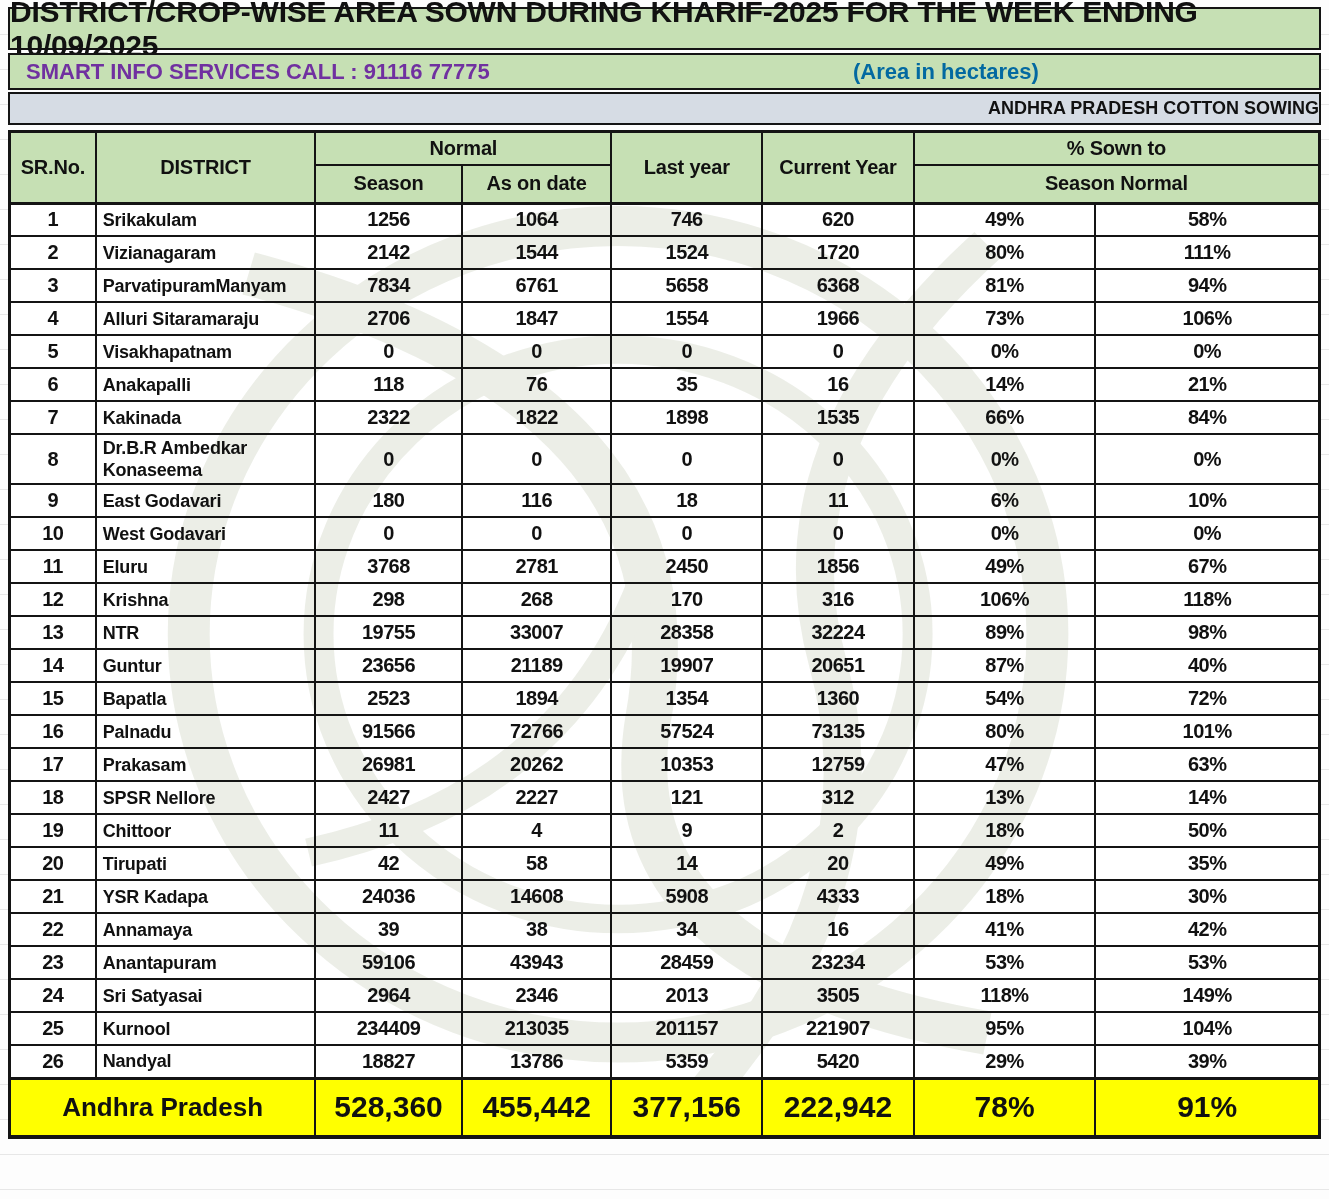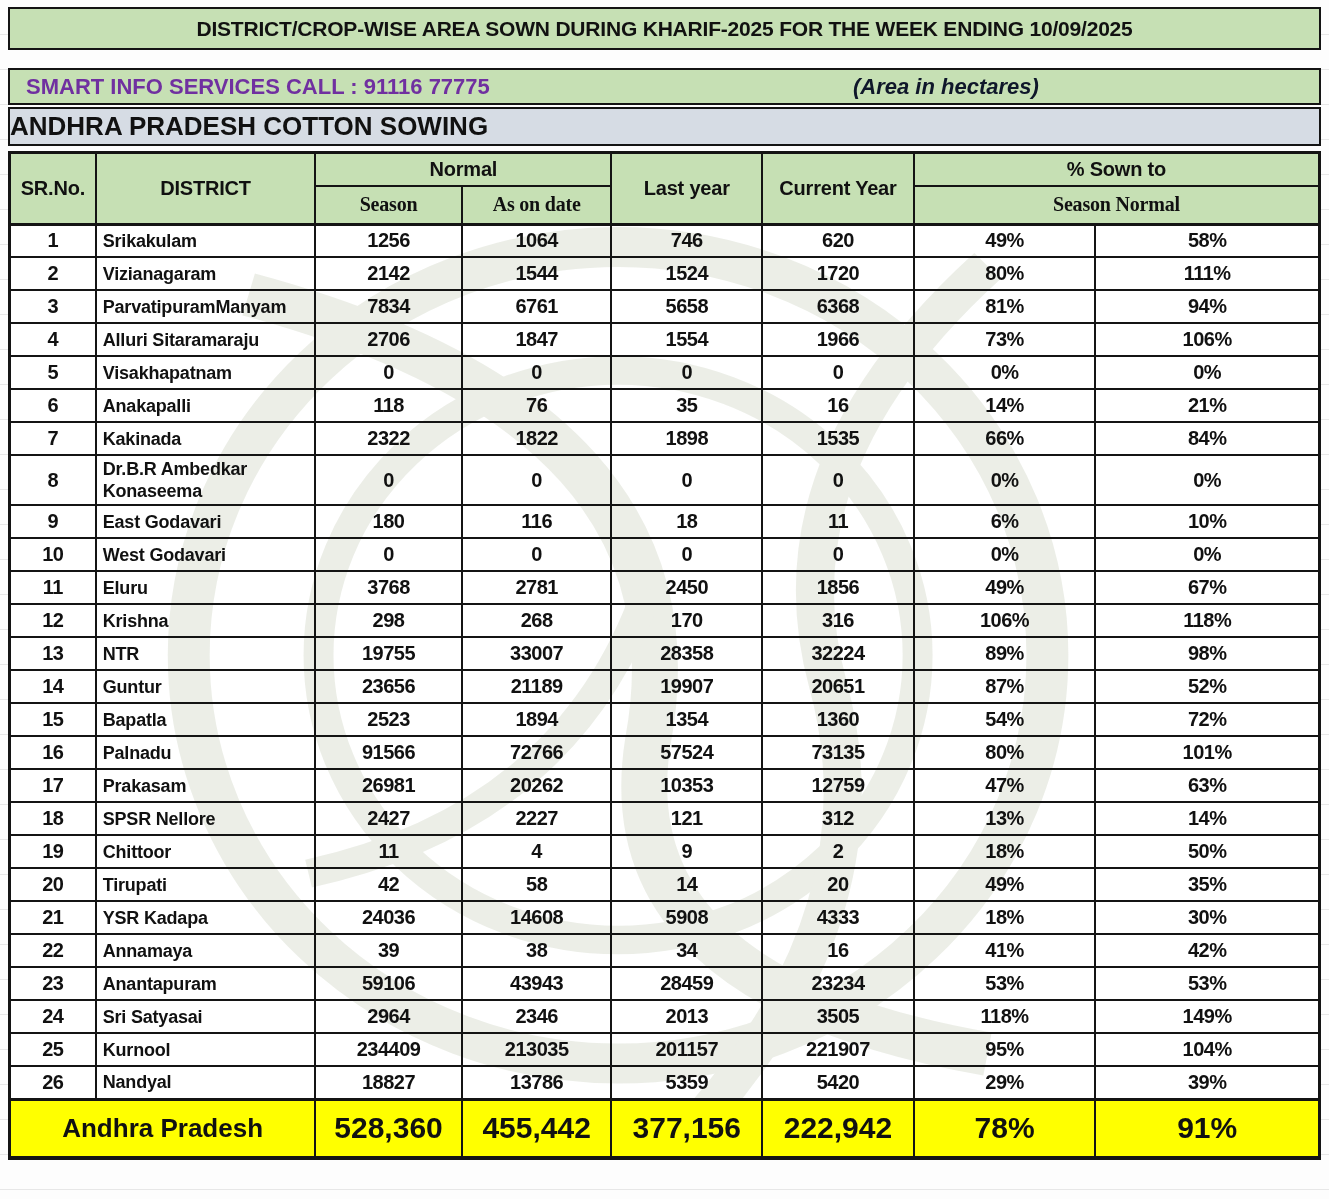--- a/index.html
+++ b/index.html
@@ -29,45 +29,43 @@
     width: 100%;
     display: flex;
     align-items: center;
     font-weight: bold;
     color: #111;
   }
   .band-title {
     height: 43px;
     background: var(--band-green);
     justify-content: center;
-    font-size: 21px;
+    font-size: 30px;
     letter-spacing: -0.2px;
-    margin-bottom: 18px;
-    text-align: right;
+    margin-bottom: 3px;
   }
   .band-info {
     height: 37px;
     background: var(--band-green);
     position: relative;
     font-size: 22px;
     margin-bottom: 2px;
   }
   .info-left { color: var(--info-purple); padding-left: 16px; }
   .info-right {
     position: absolute;
     left: 71.5%;
     transform: translateX(-50%);
-    color: #0f172a;
-    font-style: italic;
+    color: #0369a1;
   }
   .band-section {
-    height: 39px;
+    height: 33px;
     background: var(--band-blue);
-    justify-content: flex-start;
-    font-size: 26px;
+    justify-content: flex-end;
+    font-size: 18px;
     margin-bottom: 5px;
   }
   .table-wrap {
     position: relative;
     background: #ffffff;
     border: 1px solid var(--line);
   }
   .watermark {
     position: absolute;
     inset: 0;
@@ -89,21 +87,21 @@
     color: #111;
     padding: 0;
     overflow: hidden;
   }
   thead th {
     background: var(--band-green);
     font-size: 20px;
     letter-spacing: -0.2px;
   }
   thead tr.h1 th { height: 33px; }
-  thead tr.h2 th { height: 38px; font-family: Liberation Serif, serif; }
+  thead tr.h2 th { height: 38px; }
   thead { border-bottom: 3px solid var(--line); }
   tbody td {
     height: 33px;
     font-size: 20px;
     letter-spacing: -0.3px;
     background: transparent;
   }
   tbody td.dist {
     text-align: left;
     padding: 2px 4px 2px 6px;
@@ -309,21 +307,21 @@
     <td class="num">98%</td>
   </tr>
           <tr>
     <td class="num">14</td>
     <td class="dist">Guntur</td>
     <td class="num">23656</td>
     <td class="num">21189</td>
     <td class="num">19907</td>
     <td class="num">20651</td>
     <td class="num">87%</td>
-    <td class="num">52%</td>
+    <td class="num">40%</td>
   </tr>
           <tr>
     <td class="num">15</td>
     <td class="dist">Bapatla</td>
     <td class="num">2523</td>
     <td class="num">1894</td>
     <td class="num">1354</td>
     <td class="num">1360</td>
     <td class="num">54%</td>
     <td class="num">72%</td>

